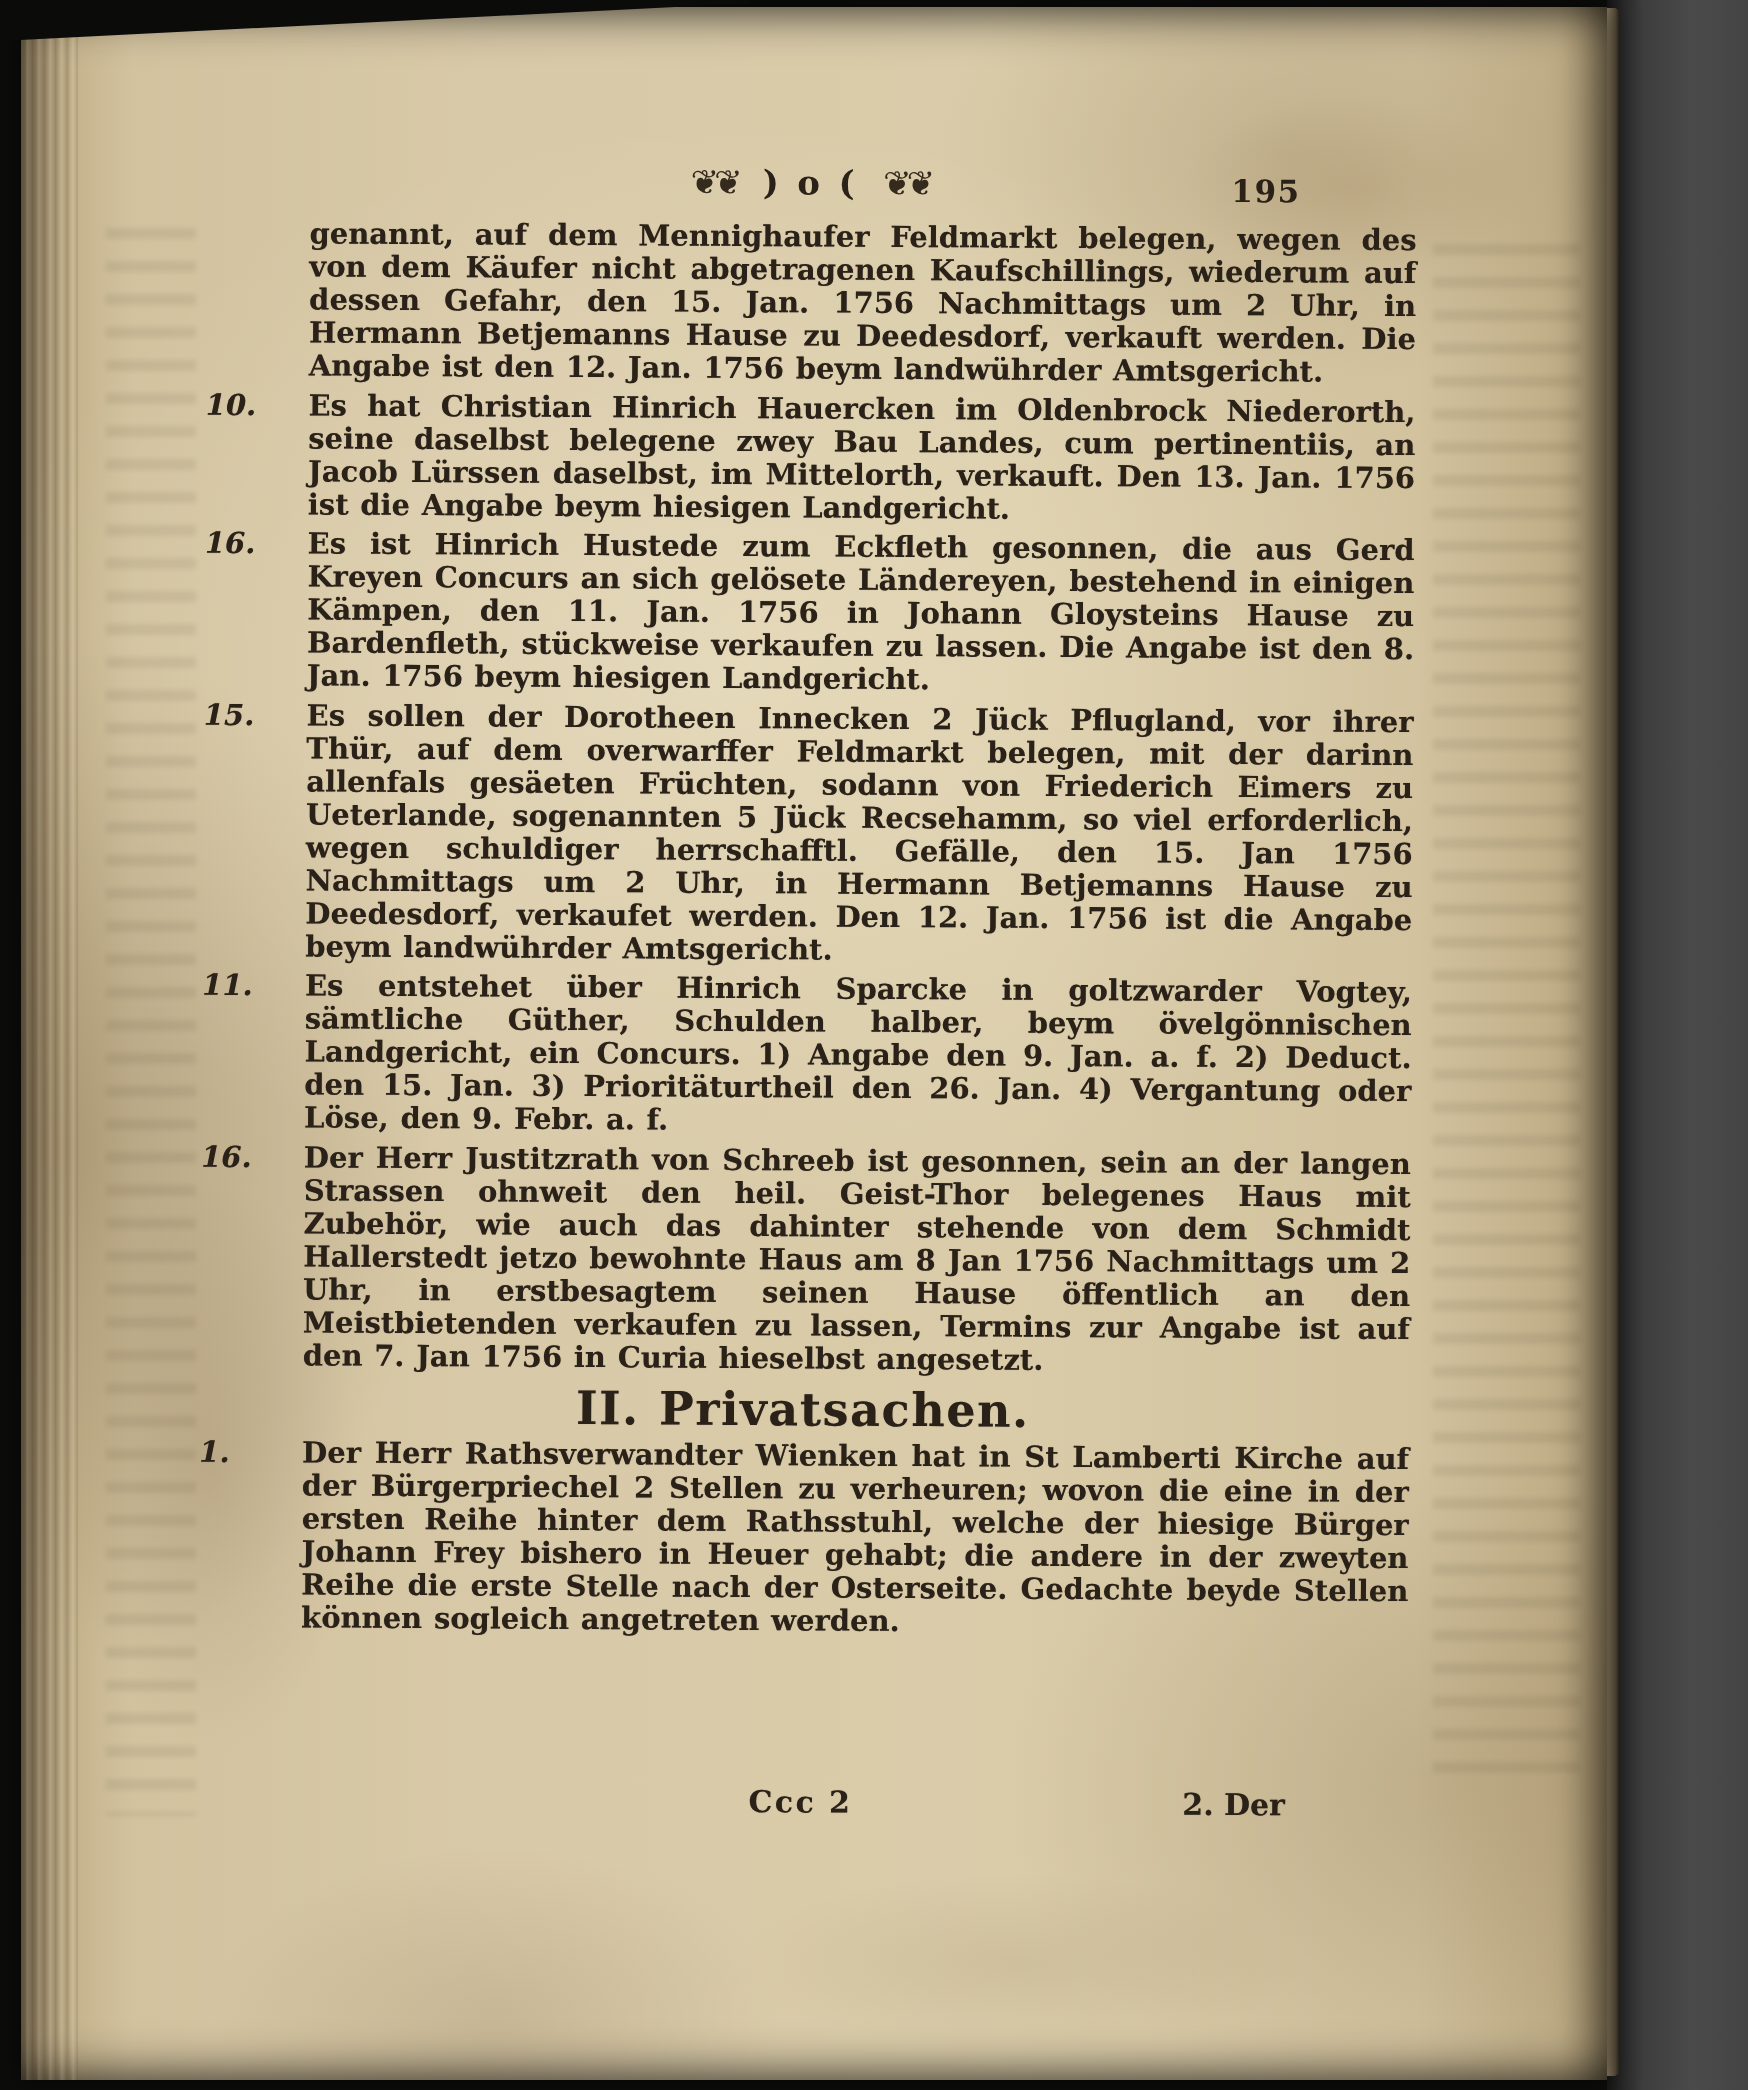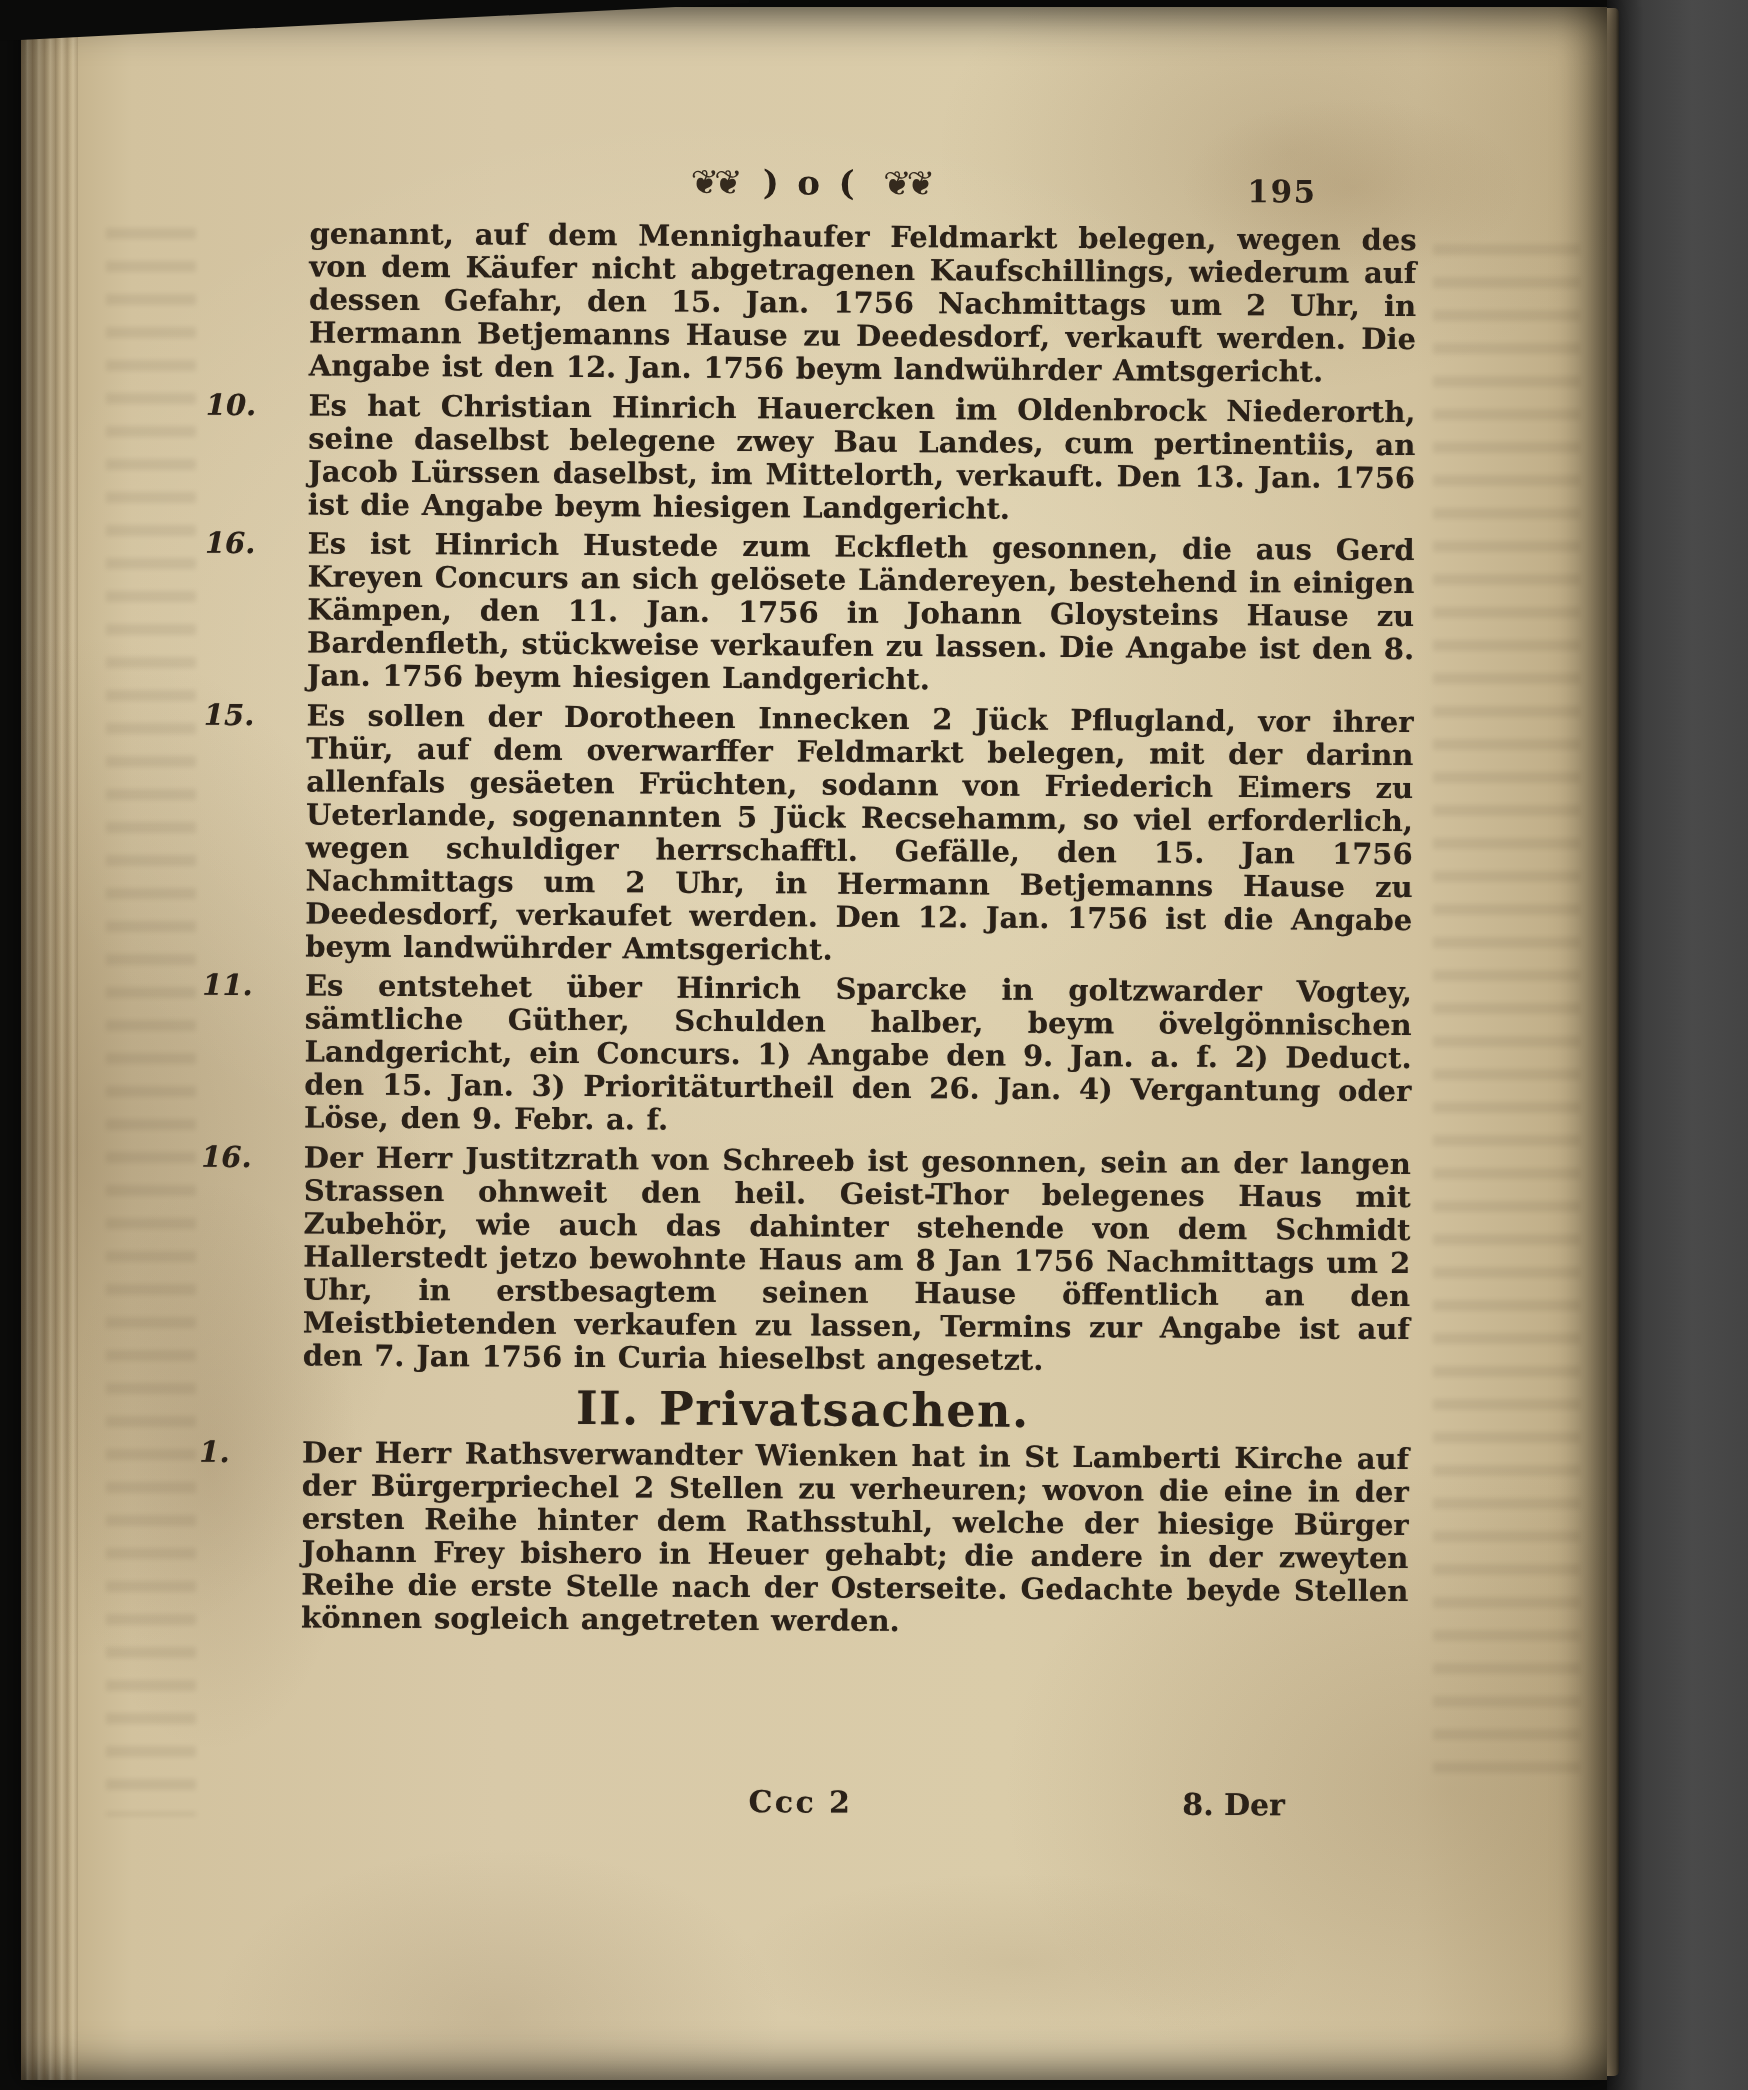--- a/index.html
+++ b/index.html
@@ -105,21 +105,21 @@
   }
   .headmark {
     font-size: 34px;
     font-weight: 700;
     letter-spacing: 3.3px;
     margin: 0 21px;
     vertical-align: middle;
   }
   .pagenum {
     position: absolute;
-    right: 100px; top: 8.1px;
+    right: 116px; top: 8.1px;
     font-size: 31px;
     font-weight: 700;
     letter-spacing: 1.6px;
   }
   #textblock {
     position: absolute;
     left: 204px; top: 218px;
     width: 1213px;
     font-size: 29px;
     line-height: 33px;
@@ -225,18 +225,18 @@
 
       <div class="item">
         <span class="num">1.</span>
         <span class="itext">Der Herr Rathsverwandter Wienken hat in St Lamberti Kirche auf der Bürgerpriechel 2 Stellen zu verheuren; wovon die eine in der ersten Reihe hinter dem Rathsstuhl, welche der hiesige Bürger Johann Frey bishero in Heuer gehabt; die andere in der zweyten Reihe die erste Stelle nach der Osterseite. Gedachte beyde Stellen können sogleich angetreten werden.</span>
       </div>
 
     </div>
 
     <div id="pagefoot">
       <span class="sig">Ccc 2</span>
-      <span class="catch">8. Der</span>
+      <span class="catch">2. Der</span>
     </div>
 
   </div>
 </div>
 
 
 </body></html>

